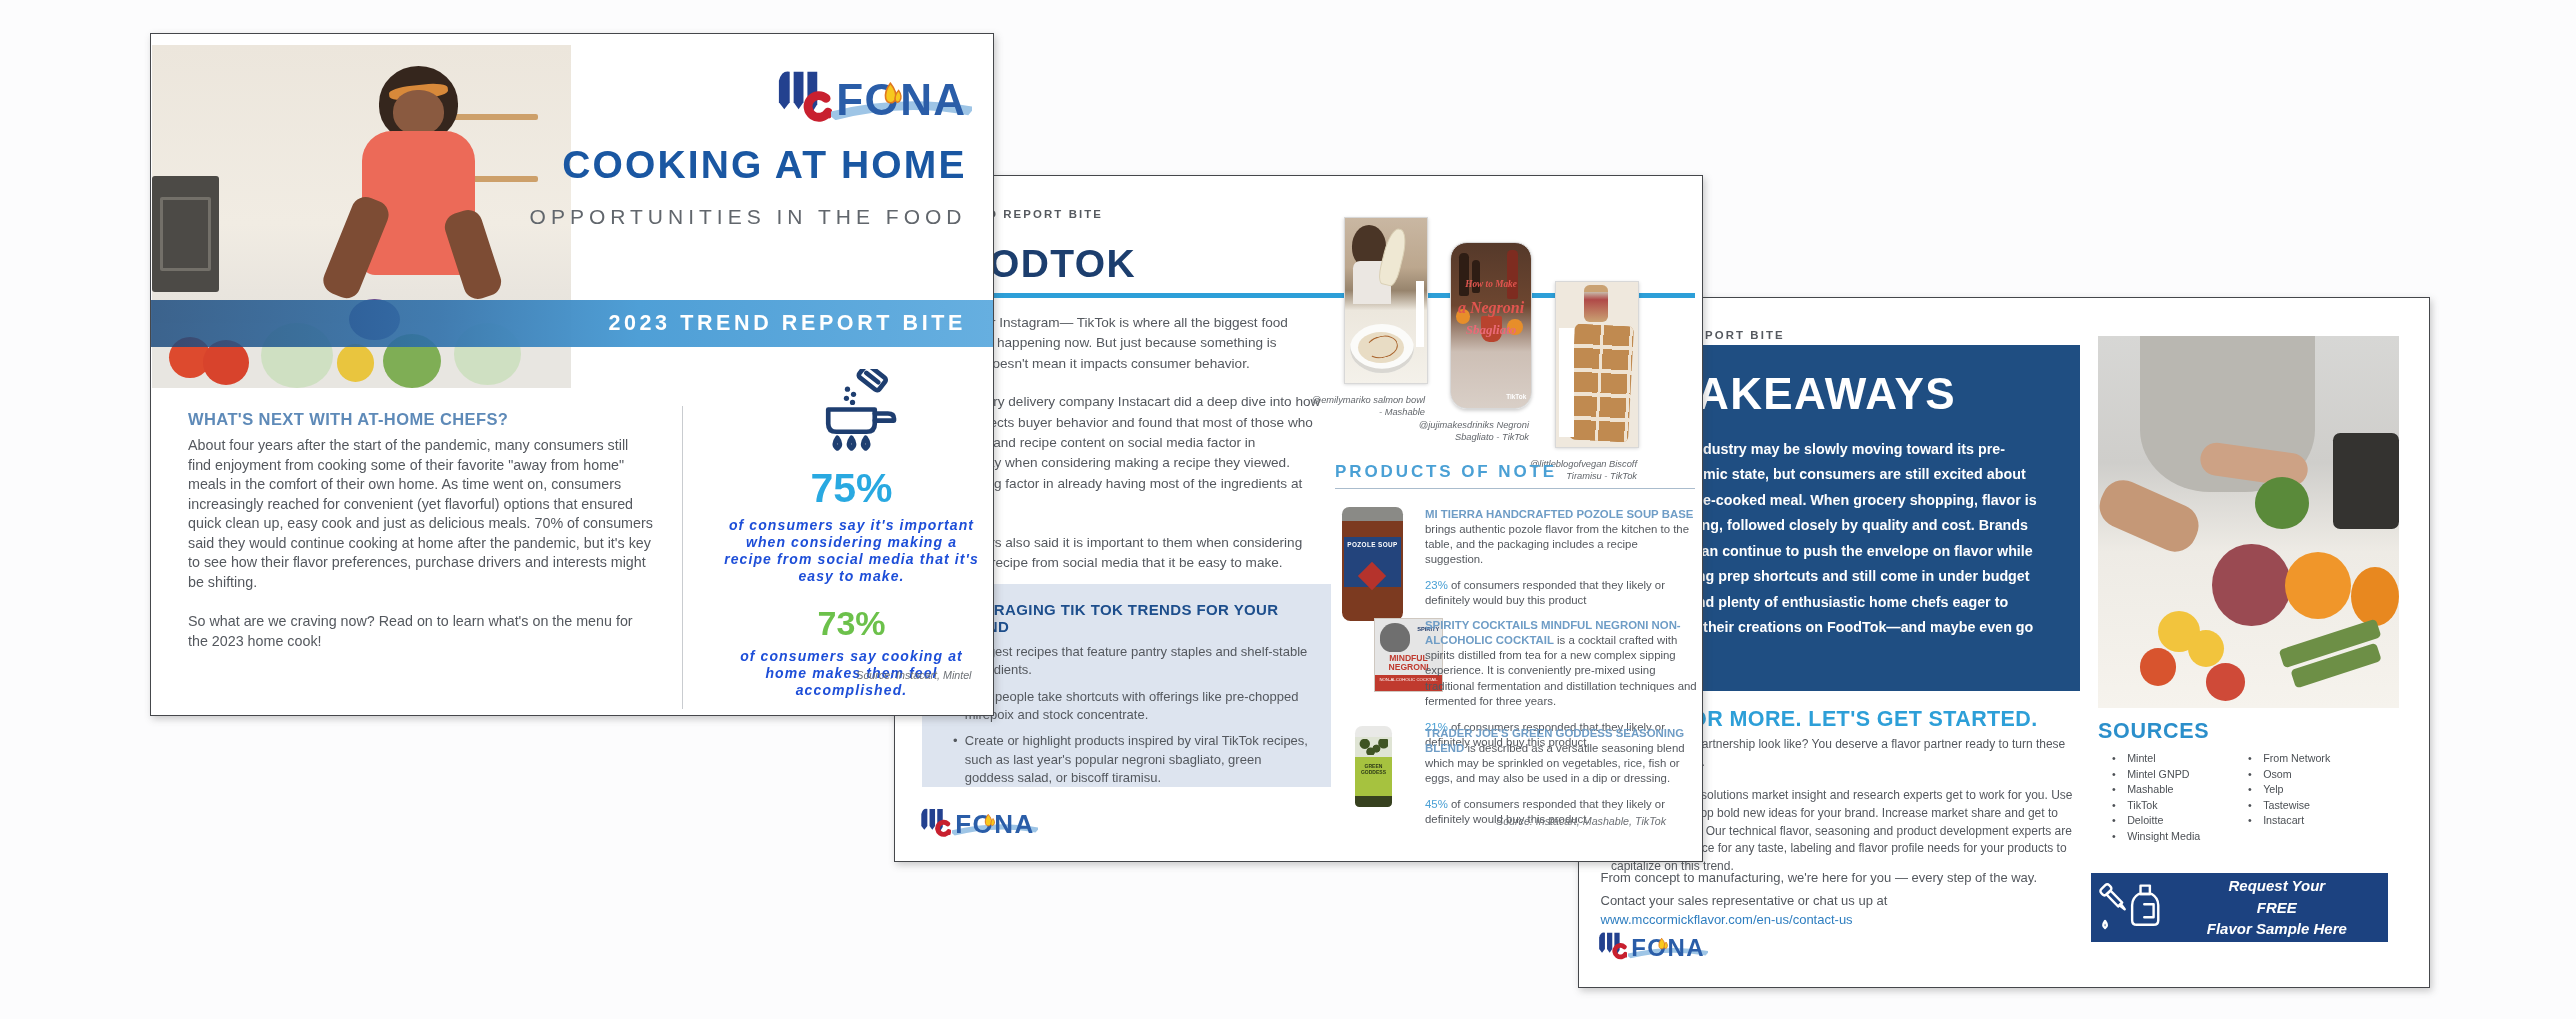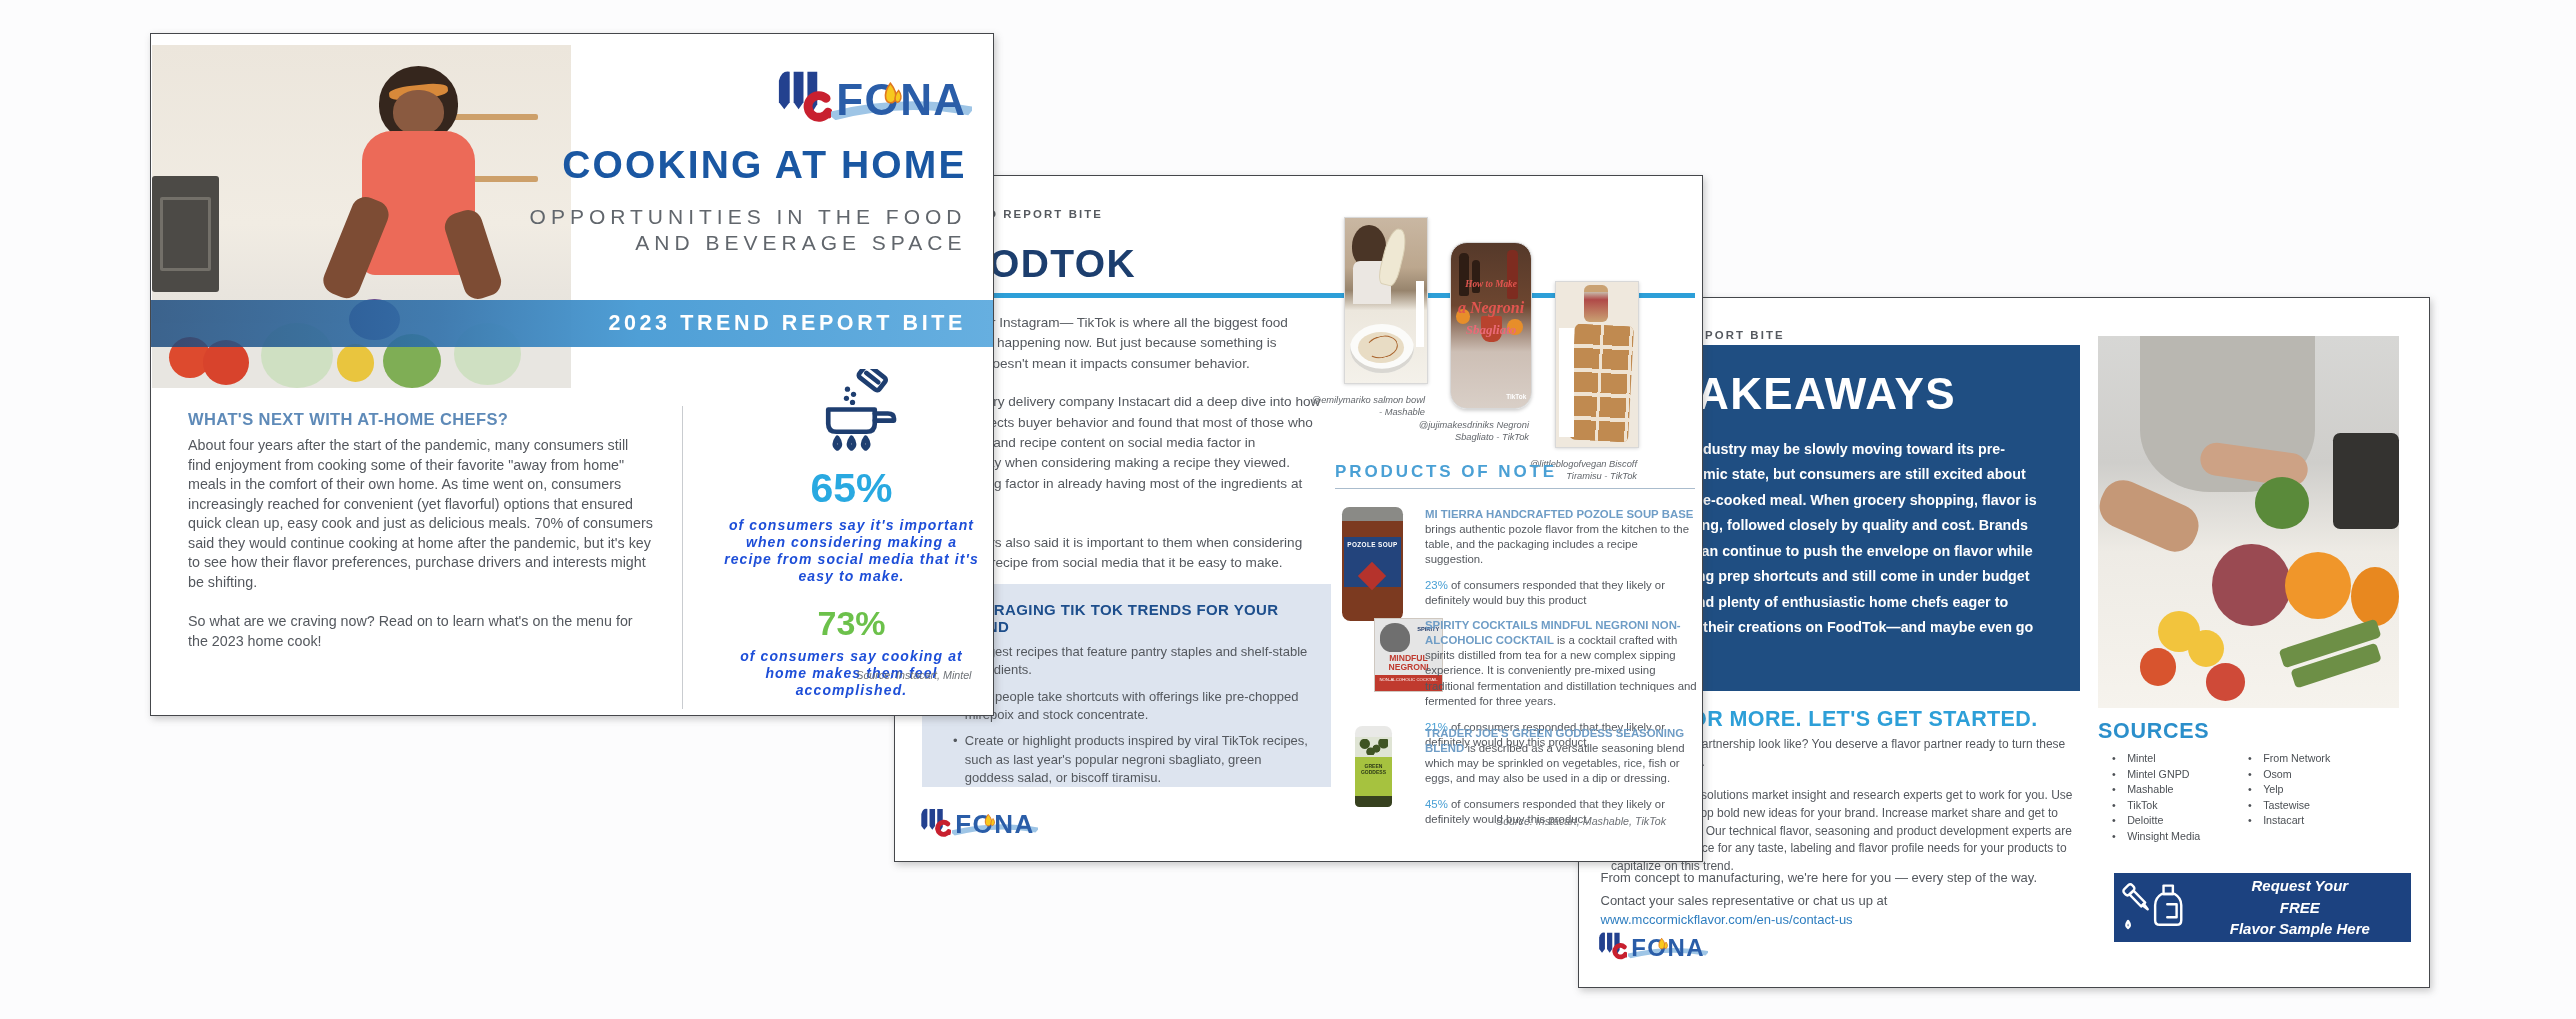--- a/index.html
+++ b/index.html
@@ -133,21 +133,21 @@
   .photo3 .arm1{position:absolute;left:0;top:42%;width:34%;height:13%;background:#c59877;border-radius:21.5px;transform:rotate(24deg);}
   .photo3 .arm2{position:absolute;left:34%;top:30%;width:36%;height:9%;background:#cda285;border-radius:21.5px;transform:rotate(8deg);}
   .photo3 .veg{position:absolute;border-radius:50%;}
   .photo3 .asp{position:absolute;background:#6d8f46;border-radius:4.3px;transform:rotate(-18deg);}
   .cta-h{left:14.3px;top:409px;font-size:21.5px;font-weight:bold;color:#2d9fd8;letter-spacing:0.4px;white-space:nowrap;}
   .cta-p{left:32px;top:438px;width:472px;font-size:12px;line-height:1.48;color:#54585e;}
   .cta-p p{margin:0 0 15.7px 0;}
   .src-h{left:519px;top:421px;font-size:21.5px;font-weight:bold;color:#2b8fcb;letter-spacing:0.7px;}
   .src-col{top:455px;font-size:10.7px;color:#4c5055;}
   .src-col .it{display:flex;gap:11.4px;margin-bottom:4.3px;line-height:1.05;}
-  .req-btn{left:535px;top:575px;width:297px;height:69px;background:#1c4280;display:flex;align-items:center;cursor:pointer;}
+  .req-btn{left:512px;top:575px;width:297px;height:69px;background:#1c4280;display:flex;align-items:center;cursor:pointer;}
   .req-btn .txt{flex:1;text-align:center;color:#fff;font-size:15px;font-weight:bold;font-style:italic;line-height:1.45;padding-right:11.4px;}
   .contact{left:21.5px;font-size:13px;color:#54585e;}
   .link{color:#2e7ec0;text-decoration:none;cursor:pointer;}
 </style>
 </head>
 <body>
 
 <div class="stage">
 
   <section class="slide" id="slide3">
@@ -444,21 +444,20 @@
         <svg class="flame" style="left:31%;top:6%;width:26%;height:64%;" viewBox="0 0 20 24">
           <path d="M7,2 C11,7 13,11 11,16 C9,20 4,19 3,15 C2,10 4,6 7,2 Z" fill="#f7c81e" stroke="#e07820" stroke-width="1.4"></path>
           <path d="M14,8 C16,11 17,14 15,17 C13,19 11,18 11,15 C11,12 12,10 14,8 Z" fill="#f7c81e" stroke="#e07820" stroke-width="1.2"></path>
         </svg>
       </div>
     </div>
 
     <h1 class="abs s1-title" style="margin:0;">COOKING AT HOME</h1>
     <div class="abs s1-sub">
       <div>OPPORTUNITIES IN THE FOOD</div>
-      <div>AND BEVERAGE SPACE</div>
     </div>
 
     <div class="abs banner1">
       <span>2023 TREND REPORT BITE</span>
     </div>
 
     <div class="abs s1-h">WHAT'S NEXT WITH AT-HOME CHEFS?</div>
     <div class="abs s1-body">
       <p>About four years after the start of the pandemic, many consumers still find enjoyment from cooking some of their favorite "away from home" meals in the comfort of their own home. As time went on, consumers increasingly reached for convenient (yet flavorful) options that ensured quick clean up, easy cook and just as delicious meals. 70% of consumers said they would continue cooking at home after the pandemic, but it's key to see how their flavor preferences, purchase drivers and interests might be shifting.</p>
       <p>So what are we craving now? Read on to learn what's on the menu for the 2023 home cook!</p>
@@ -479,21 +478,21 @@
           <path d="M50,68 c3.4,4.6 3.4,8.4 0,10.5 c-3.4,-2.1 -3.4,-5.9 0,-10.5 Z"></path>
           <path d="M64,68 c3.4,4.6 3.4,8.4 0,10.5 c-3.4,-2.1 -3.4,-5.9 0,-10.5 Z"></path>
         </g>
         <g fill="#1e3e70">
           <circle cx="46" cy="20" r="2.6"></circle>
             <circle cx="52" cy="25" r="2.6"></circle>
           <circle cx="45" cy="29" r="2.6"></circle>
             <circle cx="51" cy="33" r="2.6"></circle>
         </g>
       </svg>
-      <div class="stat-num1">65%</div>
+      <div class="stat-num1">75%</div>
       <div class="stat-txt">of consumers say it's important when considering making a recipe from social media that it's easy to make.</div>
       <div class="stat-num2">73%</div>
       <div class="stat-txt">of consumers say cooking at home makes them feel accomplished.</div>
     </div>
     <div class="abs s1-src">Source: Instacart, Mintel</div>
   </section>
 
 </div>
 
 

